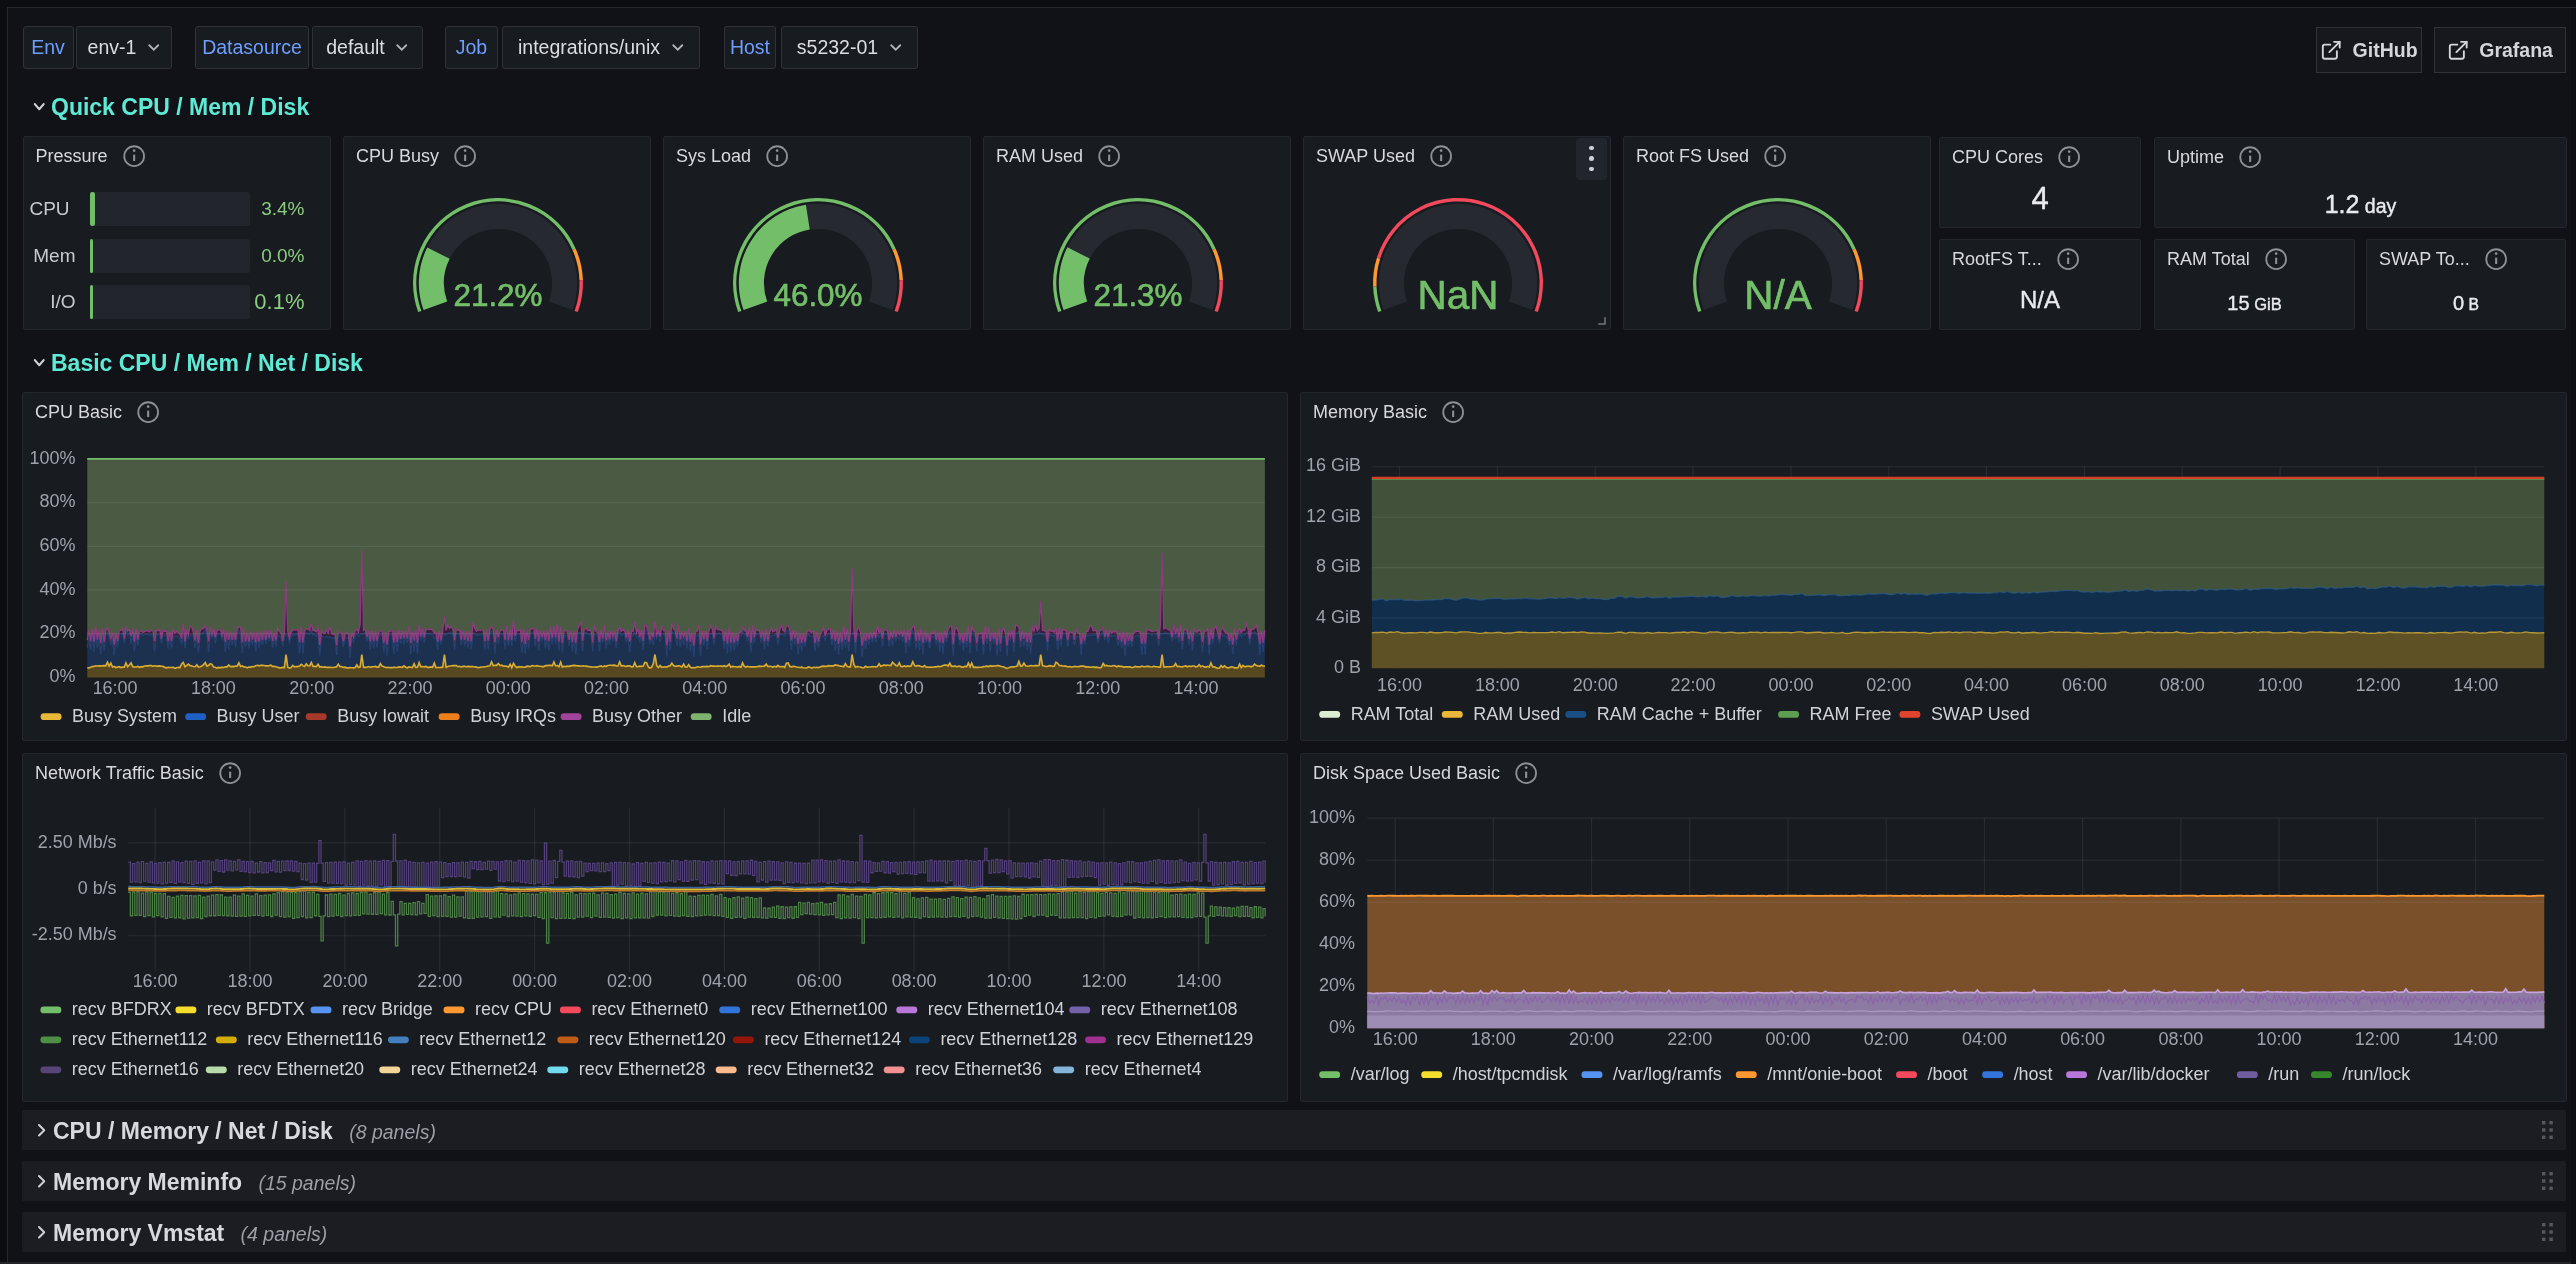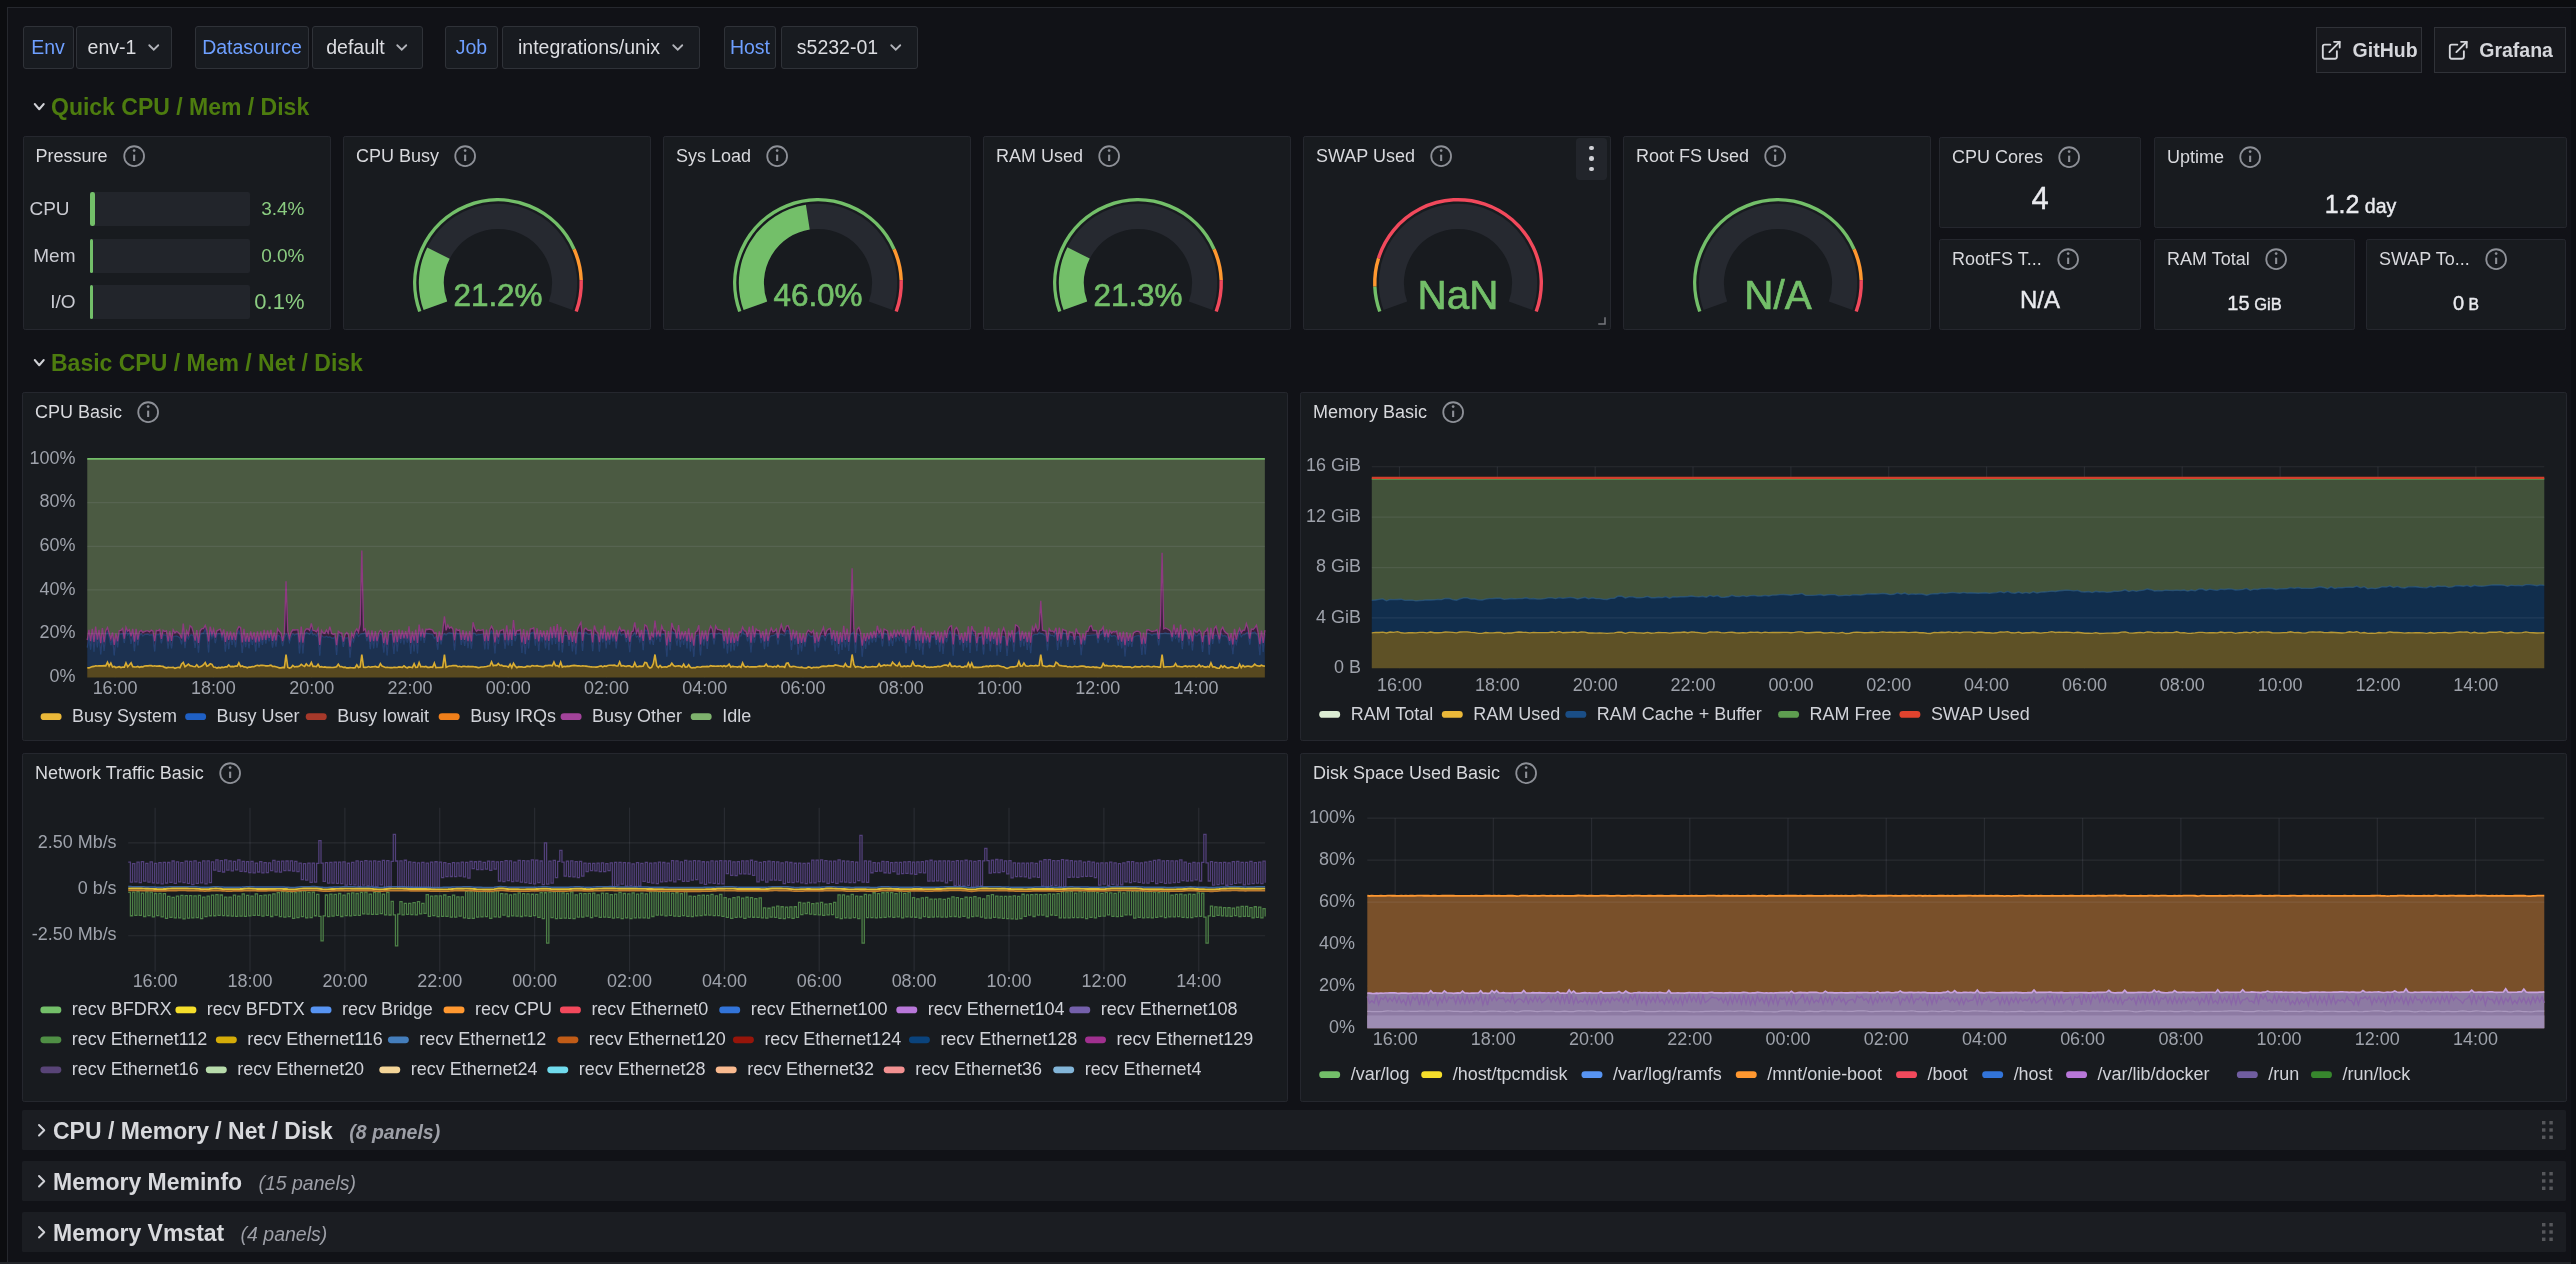--- a/index.html
+++ b/index.html
@@ -1,17 +1,17 @@
 <!DOCTYPE html>
 <html style="font-size:12px"><head><meta charset="utf-8"><style>
 *{margin:0;padding:0;box-sizing:border-box}
 html,body{width:2576px;height:1264px;background:#111217;overflow:hidden;font-family:"Liberation Sans",sans-serif;}
 .panel{position:absolute;background:#181b1f;border:0.7px solid #25272e;border-radius:2.2px;}
 .ptitle{position:absolute;left:12px;top:8.2px;height:22.5px;font-size:18px;font-weight:400;color:#d8d9dd;white-space:nowrap;display:flex;align-items:center;z-index:3;}
-.rowtitle{position:absolute;font-size:23px;font-weight:700;color:#4d7c0f;white-space:nowrap;}
+.rowtitle{position:absolute;font-size:23px;font-weight:700;color:#5eead4;white-space:nowrap;}
 .axis{font-size:24px;fill:#9ea2ab;font-family:"Liberation Sans",sans-serif;}
 .leg{font-size:24px;fill:#d0d2d8;font-family:"Liberation Sans",sans-serif;}
 .vbox{position:absolute;top:26px;height:43px;background:#181b20;border:0.7px solid #2f3238;border-radius:3px;display:flex;align-items:center;justify-content:center;font-size:19.5px;}
 .lab{color:#6e9fff;font-weight:500;}
 .val{color:#dcdde1;font-weight:500;}
 .btn{position:absolute;top:27px;height:46px;background:#17181d;border:0.7px solid #303238;border-radius:0;display:flex;align-items:center;justify-content:center;font-size:19.5px;font-weight:700;color:#d5d6db;}
 </style></head><body>
 <div style="position:absolute;left:0;top:0;width:2576px;height:6.7px;background:#0c0d10"></div>
 <div style="position:absolute;left:0;top:6.7px;width:2576px;height:1.5px;background:#26282e"></div>
 <div style="position:absolute;left:0;top:6.7px;width:6.7px;height:1257px;background:#0c0d10"></div>
@@ -513,21 +513,21 @@
       <rect x="1249.5" y="423.5" width="28" height="9" rx="4.5" fill="#705da0"></rect>
       <text x="1291.5" y="429" dominant-baseline="middle" class="leg">/run</text>
       <rect x="1348.5" y="423.5" width="28" height="9" rx="4.5" fill="#37872d"></rect>
       <text x="1390.5" y="429" dominant-baseline="middle" class="leg">/run/lock</text>
     </svg>
   </div>
 <div style="position:absolute;left:22px;top:1110px;width:2544px;height:40px;background:#1b1d22;border-radius:1.5px">
     <svg style="position:absolute;left:10.5px;top:12px" width="16.5" height="16.5" viewBox="0 0 22 22">
       <path d="M8 4 L15 11 L8 18" stroke="#d0d1d6" stroke-width="2.6" fill="none" stroke-linecap="round" stroke-linejoin="round"></path>
     </svg>
-    <div style="position:absolute;left:31px;top:7.5px;font-size:23px;font-weight:700;color:#d8d9dd;white-space:nowrap">CPU / Memory / Net / Disk<span style="font-size:19.5px;font-weight:700;font-style:italic;color:#9d9fa7">&nbsp;&nbsp;&nbsp;(8 panels)</span></div>
+    <div style="position:absolute;left:31px;top:7.5px;font-size:23px;font-weight:700;color:#d8d9dd;white-space:nowrap">CPU / Memory / Net / Disk<span style="font-size:19.5px;font-weight:400;font-style:italic;color:#9d9fa7">&nbsp;&nbsp;&nbsp;(8 panels)</span></div>
     <svg style="position:absolute;right:9px;top:11.2px" width="15" height="18" viewBox="0 0 20 24">
       <rect x="0" y="0" width="4.6" height="4.6" fill="#56575b"></rect>
       <rect x="0" y="9.7" width="4.6" height="4.6" fill="#56575b"></rect>
       <rect x="0" y="19.4" width="4.6" height="4.6" fill="#56575b"></rect>
       <rect x="0" y="29.1" width="4.6" height="4.6" fill="#56575b"></rect>
       <rect x="9.8" y="0" width="4.6" height="4.6" fill="#56575b"></rect>
       <rect x="9.8" y="9.7" width="4.6" height="4.6" fill="#56575b"></rect>
       <rect x="9.8" y="19.4" width="4.6" height="4.6" fill="#56575b"></rect>
       <rect x="9.8" y="29.1" width="4.6" height="4.6" fill="#56575b"></rect>
     </svg>

